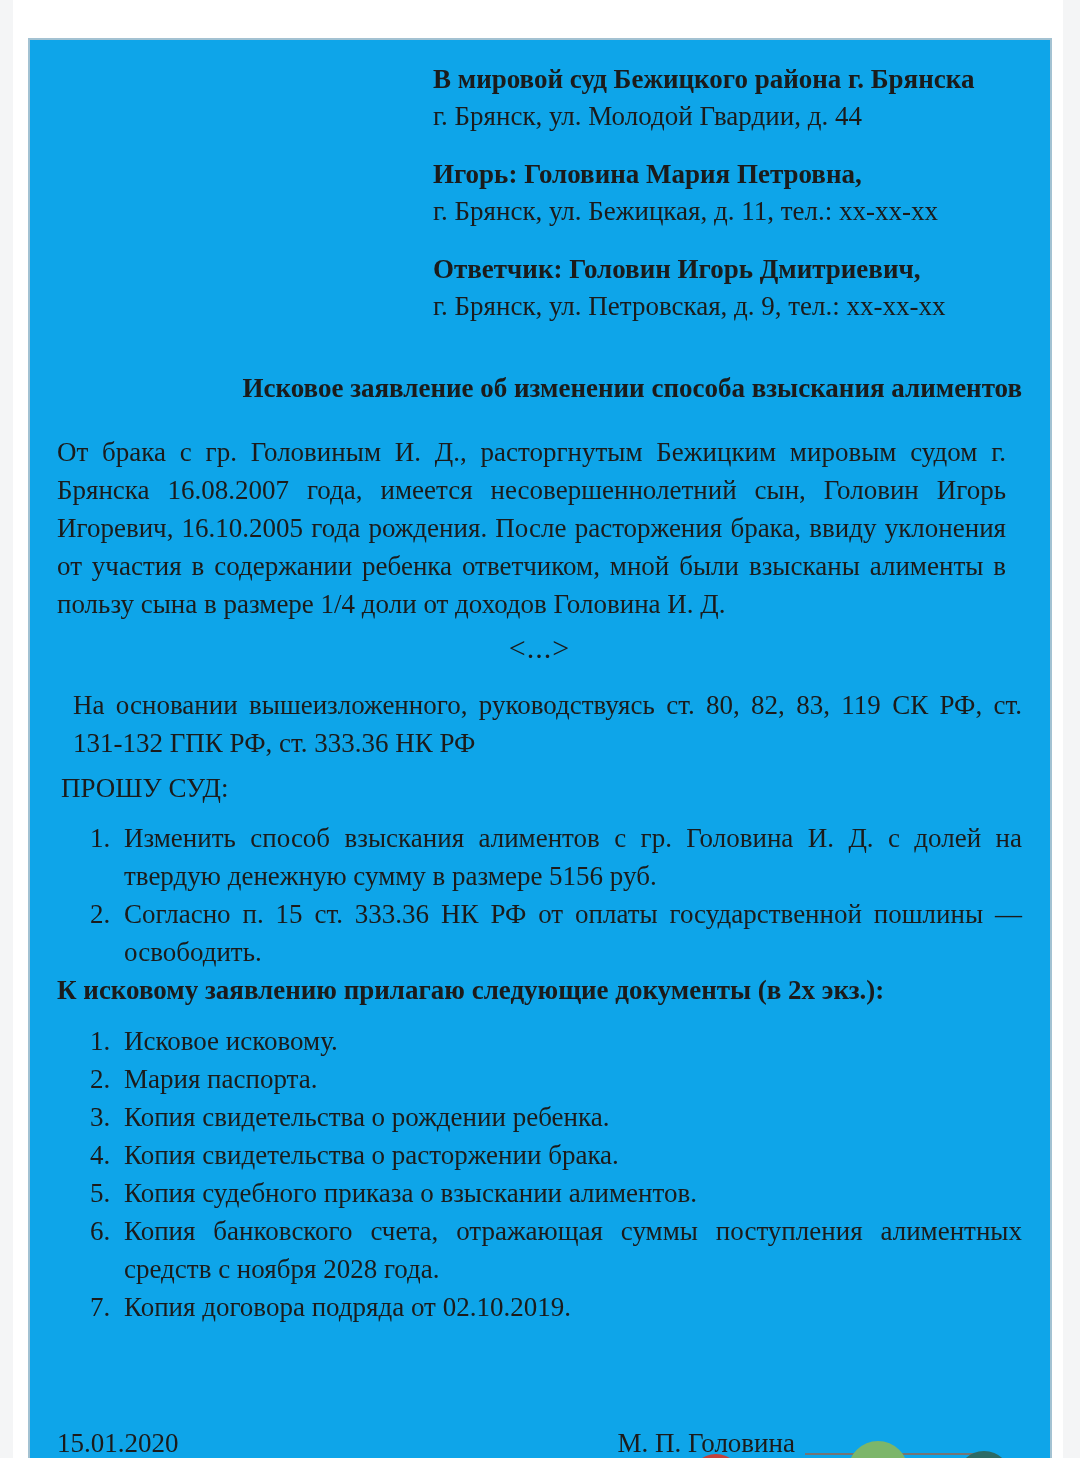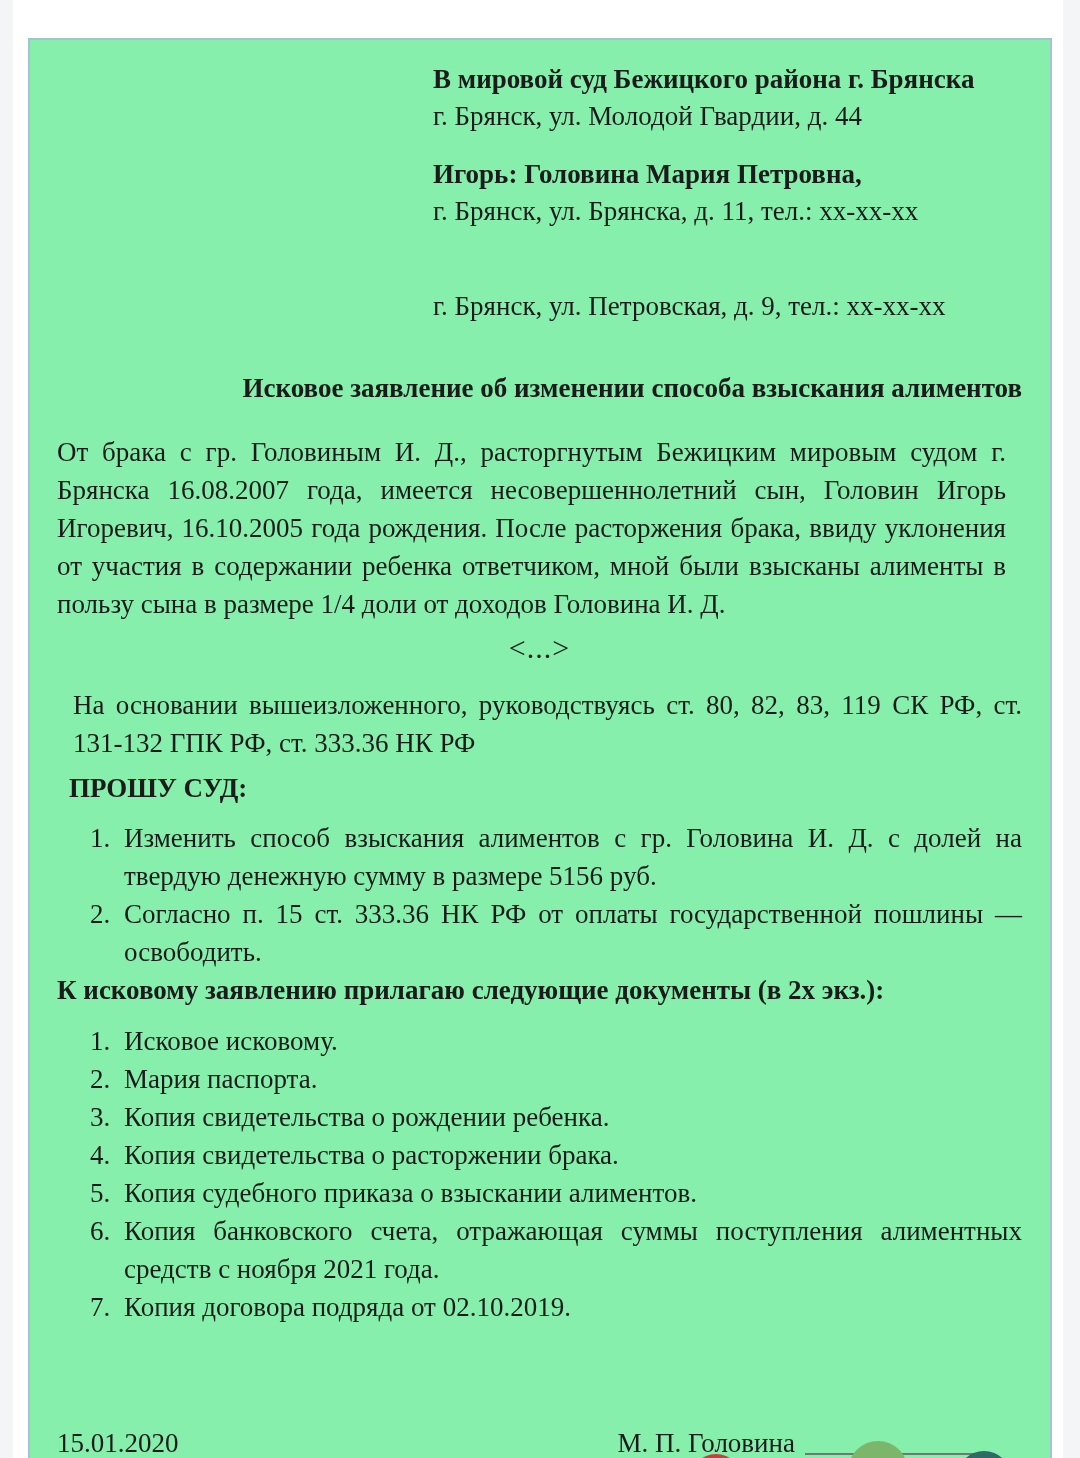--- a/index.html
+++ b/index.html
@@ -13,21 +13,21 @@
   }
   .gutter { position: absolute; top: 0; height: 100%; background: #f4f5f6; }
   .gutter-left  { left: 0; width: 13px; }
   .gutter-right { right: 0; width: 17px; }
 
   .page {
     position: absolute;
     left: 28px; top: 38px;
     width: 1024px; height: 1420px;
     box-sizing: border-box;
-    background: #86efac;
+    background: #0ea5e9;
     border: 2px solid #a3c2d2;
     border-bottom: none;
     padding: 21px 28px 0 27px;
     font-size: 27px;
     line-height: 38px;
   }
 
   
   .header-block { margin-left: 376px; }
   .header-block .pair { margin: 0 0 21px 0; line-height: 37px; }
@@ -36,21 +36,21 @@
   
   .doc-title {
     text-align: right;
     font-weight: bold;
     margin: 44px 0 0 0;
   }
   .intro-paragraph { text-align: justify; margin: 26px 16px 0 0; }
   .omission { text-align: center; font-size: 30px; margin: 6px 0 0 0; letter-spacing: 1px; }
   .legal-basis { text-align: justify; margin: 19px 0 0 16px; }
 
-  .section-heading { font-weight: bold; margin: 7px 0 0 12px; }
+  .section-heading { font-weight: normal; margin: 7px 0 0 4px; }
   .attach-heading  { font-weight: bold; margin: 0 0 0 0; }
 
   
   .num-list { margin: 12px 0 0 0; }
   .attach-list { margin: 13px 0 0 0; }
   .list-item { display: flex; }
   .list-item .num { flex: 0 0 34px; margin-left: 33px; }
   .list-item .txt { flex: 1 1 auto; text-align: justify; }
 
   
@@ -85,24 +85,24 @@
 
 <div class="page">
 
   <div class="header-block">
     <p class="pair">
       <span class="hb-bold">В мировой суд Бежицкого района г. Брянска</span><br>
       <span>г. Брянск, ул. Молодой Гвардии, д. 44</span>
     </p>
     <p class="pair">
       <span class="hb-bold">Игорь: Головина Мария Петровна,</span><br>
-      <span>г. Брянск, ул. Брянска, д. 11, тел.: хх-хх-хх</span>
+      <span>г. Брянск, ул. Бежицкая, д. 11, тел.: хх-хх-хх</span>
     </p>
     <p class="pair">
-      <br>
+      <span class="hb-bold">Ответчик: Головин Игорь Дмитриевич,</span><br>
       <span>г. Брянск, ул. Петровская, д. 9, тел.: хх-хх-хх</span>
     </p>
   </div>
 
   <div class="doc-title">Исковое заявление об изменении способа взыскания алиментов</div>
 
   <p class="intro-paragraph">От брака с гр. Головиным И. Д., расторгнутым Бежицким мировым судом г. Брянска 16.08.2007 года, имеется несовершеннолетний сын, Головин Игорь Игоревич, 16.10.2005 года рождения. После расторжения брака, ввиду уклонения от участия в содержании ребенка ответчиком, мной были взысканы алименты в пользу сына в размере 1/4 доли от доходов Головина И. Д.</p>
 
   <div class="omission">&lt;...&gt;</div>
 
@@ -139,21 +139,21 @@
     <div class="list-item">
       <span class="num">4.</span>
       <span class="txt">Копия свидетельства о расторжении брака.</span>
     </div>
     <div class="list-item">
       <span class="num">5.</span>
       <span class="txt">Копия судебного приказа о взыскании алиментов.</span>
     </div>
     <div class="list-item">
       <span class="num">6.</span>
-      <span class="txt">Копия банковского счета, отражающая суммы поступления алиментных средств с ноября 2021 года.</span>
+      <span class="txt">Копия банковского счета, отражающая суммы поступления алиментных средств с ноября 2028 года.</span>
     </div>
     <div class="list-item">
       <span class="num">7.</span>
       <span class="txt">Копия договора подряда от 02.10.2019.</span>
     </div>
   </div>
 
   <div class="doc-footer">
     <span>15.01.2020</span>
     <span class="sig-group">

